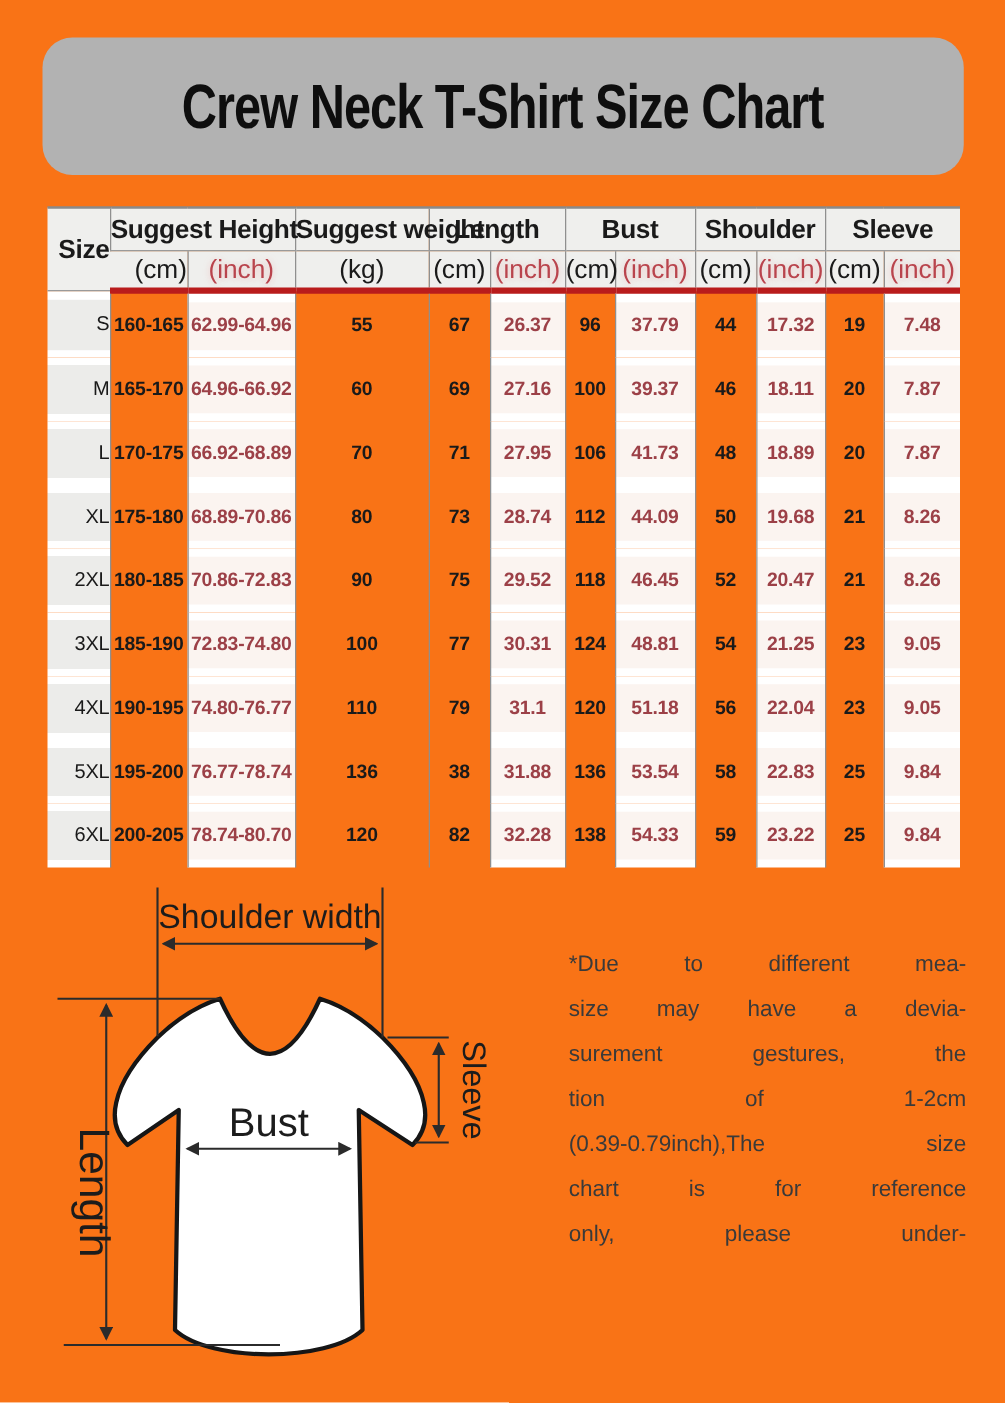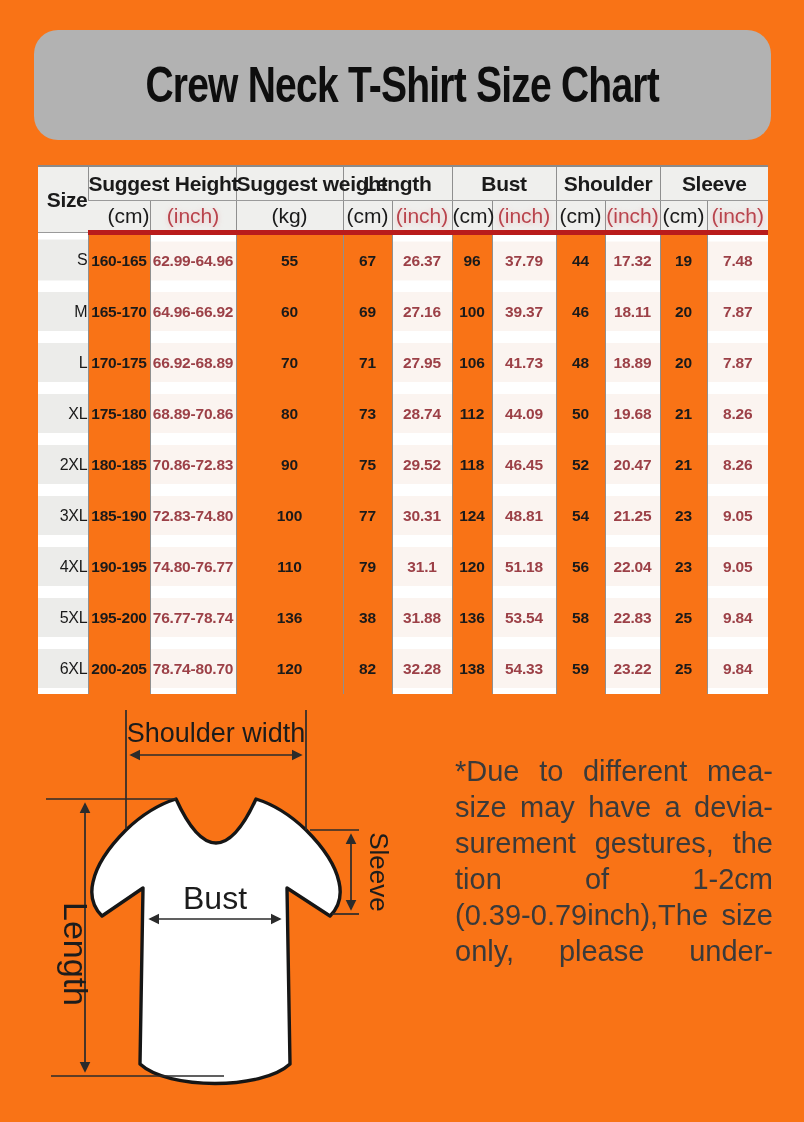--- a/index.html
+++ b/index.html
@@ -32,21 +32,21 @@
 
   
   .diagram{position:absolute;left:18px;top:698px;width:424px;height:424px;}
   .diagram svg{display:block;width:100%;height:100%;}
   .shirt{fill:#ffffff;stroke:#161616;stroke-width:3.4;stroke-linejoin:round;stroke-linecap:round;}
   .mline{stroke:#2b2b2b;stroke-width:1.7;fill:none;}
   .dlabel{fill:#1c1c1c;font-family:"Liberation Sans",sans-serif;}
 
   
   .note{position:absolute;left:455px;top:753px;width:318px;color:#3a3a3a;
-        font-size:29px;line-height:36px;font-weight:400;}
+        font-size:18px;line-height:36px;font-weight:400;}
   .note .jline{text-align:justify;text-align-last:justify;}
   .note .lline{text-align:left;}
 </style>
 </head>
 <body>
 
 <div class="page">
 
   <div class="banner">
     <h1>Crew Neck T-Shirt Size Chart</h1>
@@ -263,16 +263,17 @@
       <text class="dlabel" transform="translate(352,174) rotate(90)" text-anchor="middle" font-size="26">Sleeve</text>
     </svg>
   </div>
 
   <div class="note">
     <div class="jline">*Due to different mea-</div>
     <div class="jline">size may have a devia-</div>
     <div class="jline">surement gestures, the</div>
     <div class="jline">tion of 1-2cm</div>
     <div class="jline">(0.39-0.79inch),The size</div>
+    <div class="jline">chart is for reference</div>
     <div class="jline">only, please under-</div>
   </div>
 
 </div>
 
 </body></html>

